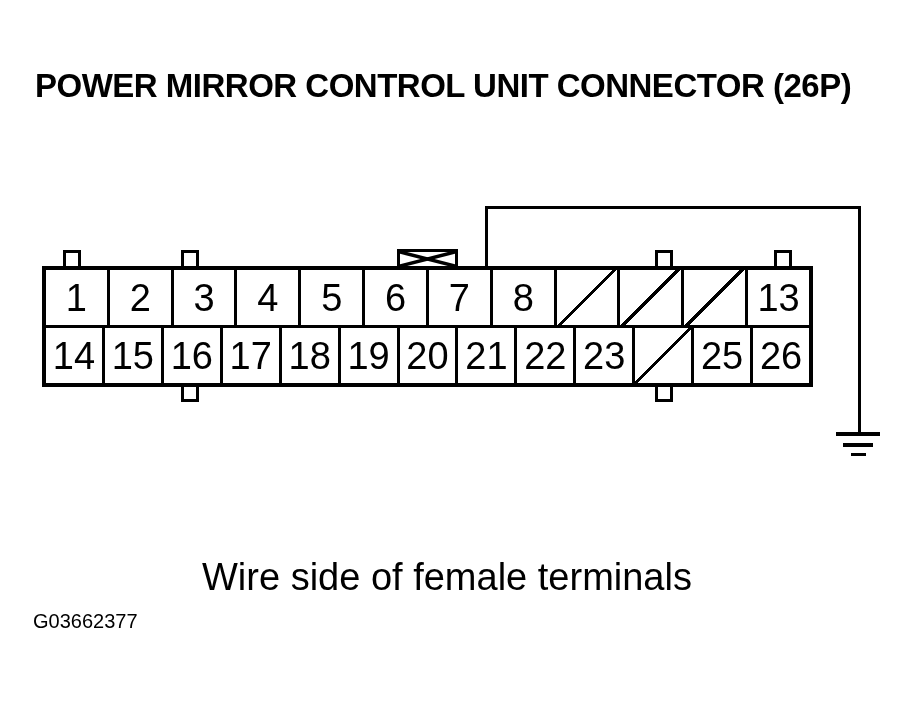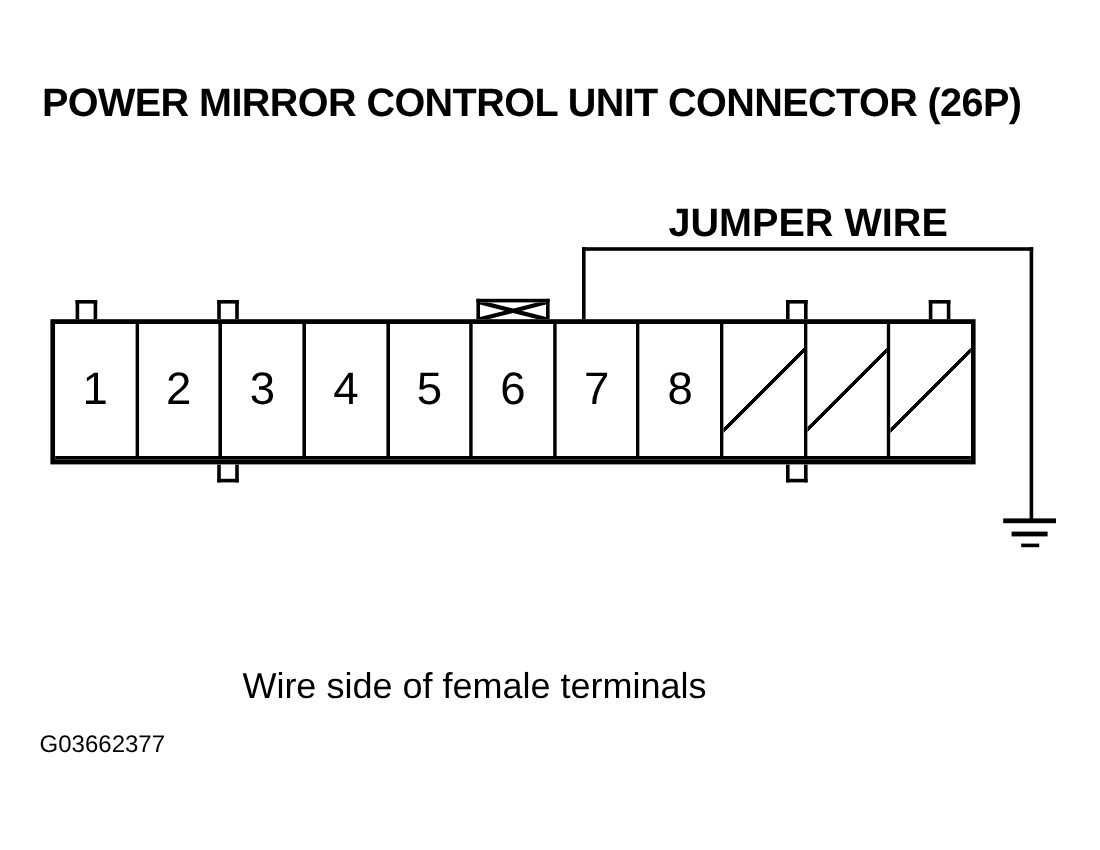--- a/index.html
+++ b/index.html
@@ -12,21 +12,21 @@
 
   
   .title {
     left:35px; top:67px; font-size:33px; font-weight:bold;
     letter-spacing:-0.5px; white-space:nowrap;
   }
   .jumper-label {
     left:557px; top:167px; font-size:33px; font-weight:bold; white-space:nowrap;
   }
   .caption {
-    left:202px; top:556px; font-size:30px; font-weight:normal; white-space:nowrap;
+    left:202px; top:556px; font-size:38px; font-weight:normal; white-space:nowrap;
   }
   .figure-id {
     left:33px; top:610px; font-size:20px; font-weight:normal; white-space:nowrap;
   }
 
   
   .wire { background:#000; }
   .wire-h       { left:485px; top:206px; width:376px; height:3px; }
   .wire-v-left  { left:485px; top:206px; width:3px;  height:62px; }
   .wire-v-right { left:858px; top:206px; width:3px;  height:229px; }
@@ -77,21 +77,20 @@
   }
   .xbox svg { display:block; width:100%; height:100%; }
 </style>
 </head>
 <body>
 
 <div id="canvas">
 
   <div class="abs title">POWER MIRROR CONTROL UNIT CONNECTOR (26P)</div>
 
-  <div class="abs jumper-label">JUMPER WIRE</div>
 
   <div class="abs wire wire-v-left"></div>
   <div class="abs wire wire-h"></div>
   <div class="abs wire wire-v-right"></div>
 
   <div>
     <div class="abs gnd-bar gnd1"></div>
     <div class="abs gnd-bar gnd2"></div>
     <div class="abs gnd-bar gnd3"></div>
   </div>
@@ -116,19 +115,35 @@
         <div class="cell">2</div>
         <div class="cell">3</div>
         <div class="cell">4</div>
         <div class="cell">5</div>
         <div class="cell">6</div>
         <div class="cell">7</div>
         <div class="cell">8</div>
         <div class="cell slash"></div>
         <div class="cell slash"></div>
         <div class="cell slash"></div>
+        <div class="cell">13</div>
+      </div>
+    <div class="prow" id="row-bottom">
+        <div class="cell">14</div>
+        <div class="cell">15</div>
+        <div class="cell">16</div>
+        <div class="cell">17</div>
+        <div class="cell">18</div>
+        <div class="cell">19</div>
+        <div class="cell">20</div>
+        <div class="cell">21</div>
+        <div class="cell">22</div>
+        <div class="cell">23</div>
+        <div class="cell slash"></div>
+        <div class="cell">25</div>
+        <div class="cell">26</div>
       </div>
   </div>
 
   <div class="abs caption">Wire side of female terminals</div>
   <div class="abs figure-id">G03662377</div>
 
 </div>
 
 </body></html>

